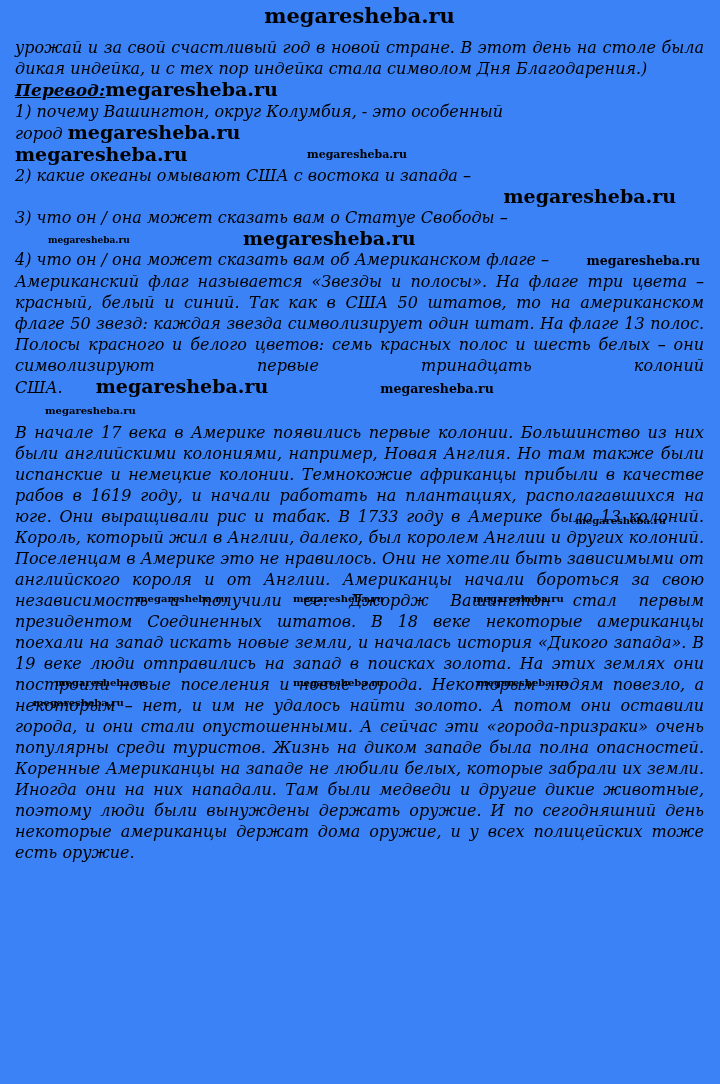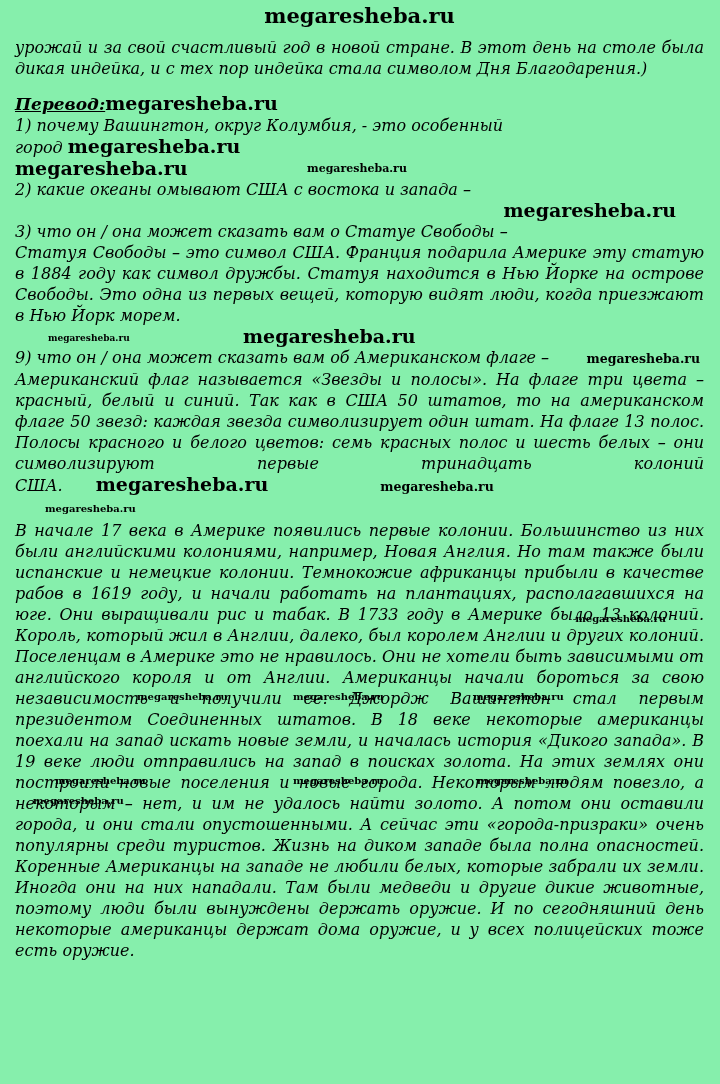--- a/index.html
+++ b/index.html
@@ -1,33 +1,33 @@
 <!DOCTYPE html>
 <html lang="ru"><head>
 <meta charset="utf-8">
 <style>
   html, body { margin: 0; padding: 0; background: #ffffff; }
   .page {
     width: 720px; height: 1084px; box-sizing: border-box;
     margin: 0 auto; padding: 2px 16px 0 15px;
-    background: #86efac; color: #000000;
+    background: #3b82f6; color: #000000;
     overflow: hidden; position: relative;
     font-family: "DejaVu Serif", serif;
   }
   p { margin: 0; }
   .body { font-style: italic; font-size: 16px; line-height: 21px; }
   .just { text-align: justify; }
   .wm  { font-style: normal; font-weight: 700; font-family: "DejaVu Serif", serif; }
   .wm-top  { font-size: 21px; font-weight: 700; text-align: center; line-height: 27px; }
   .wm-big  { font-size: 19px; line-height: 21px; }
   .wm-med  { font-size: 12.5px; }
   .wm-tiny { font-size: 10px; }
   .wmrow { position: relative; height: 21px; }
   .ov { position: absolute; }
-  .gap14 { margin-top: 14px; }
+  .gap14 { }
   .gap24 { }
   .gap8  { margin-top: 8px; }
   .perevod { text-decoration: underline; font-weight: 600; font-size: 17px; }
   .qrow { display: flex; justify-content: space-between; align-items: baseline; }
 </style>
 </head>
 <body>
 
 <div class="page">
 
@@ -53,31 +53,30 @@
   <div>
     <div class="body">2) какие океаны омывают США с востока и запада –</div>
   </div>
 
   <div class="wmrow">
     <span class="wm wm-big ov" style="right:28px;top:0;">megaresheba.ru</span>
   </div>
 
   <div>
     <div class="body">3) что он / она может сказать вам о Статуе Свободы –</div>
-    <p class="body just">Статуя Свободы – это символ США. Франция подарила Америке эту статую в 1884 году как символ дружбы. Статуя находится в Нью Йорке на острове Свободы. Это одна из первых вещей, которую видят люди, когда приезжают в Нью Йорк морем.</p>
   </div>
 
   <div class="wmrow">
     <span class="wm ov" style="left:33px;top:7px;font-size:9px;">megaresheba.ru</span>
     <span class="wm wm-big ov" style="left:228px;top:0;">megaresheba.ru</span>
   </div>
 
   <div>
     <div class="body qrow">
-      <span>9) что он / она может сказать вам об Американском флаге –</span>
+      <span>4) что он / она может сказать вам об Американском флаге –</span>
       <span class="wm wm-med" style="margin-right:4px;">megaresheba.ru</span>
     </div>
     <p class="body just">
       <span>Американский флаг называется «Звезды и полосы». На флаге три цвета – красный, белый и синий. Так как в США 50 штатов, то на американском флаге 50 звезд: каждая звезда символизирует один штат. На флаге 13 полос. Полосы красного и белого цветов: семь красных полос и шесть белых – они символизируют первые тринадцать колоний США.</span><span class="wm wm-big" style="margin-left:33px;">megaresheba.ru</span><span class="wm wm-med" style="margin-left:112px;">megaresheba.ru</span>
     </p>
   </div>
 
   <div style="height:15px;">
     <span class="wm wm-tiny" style="margin-left:30px;">megaresheba.ru</span>
   </div>

